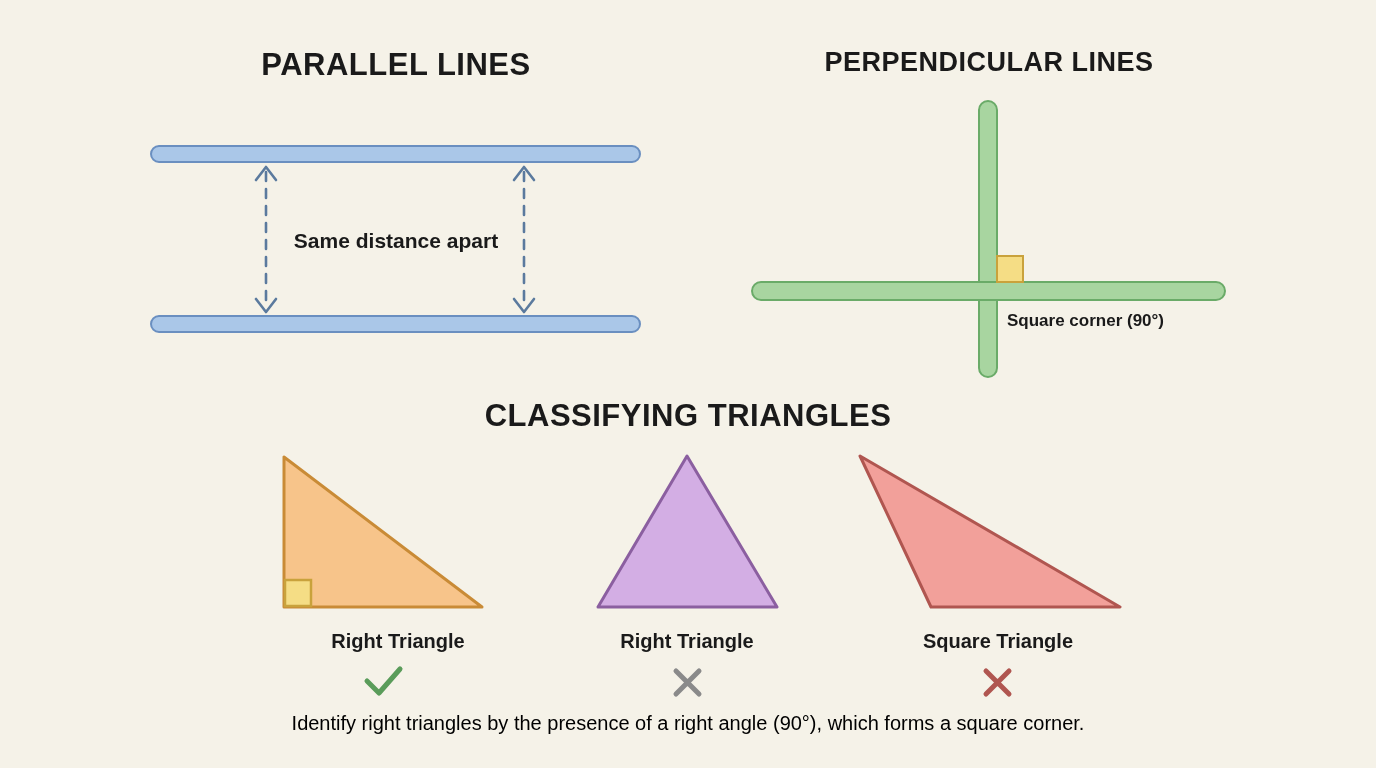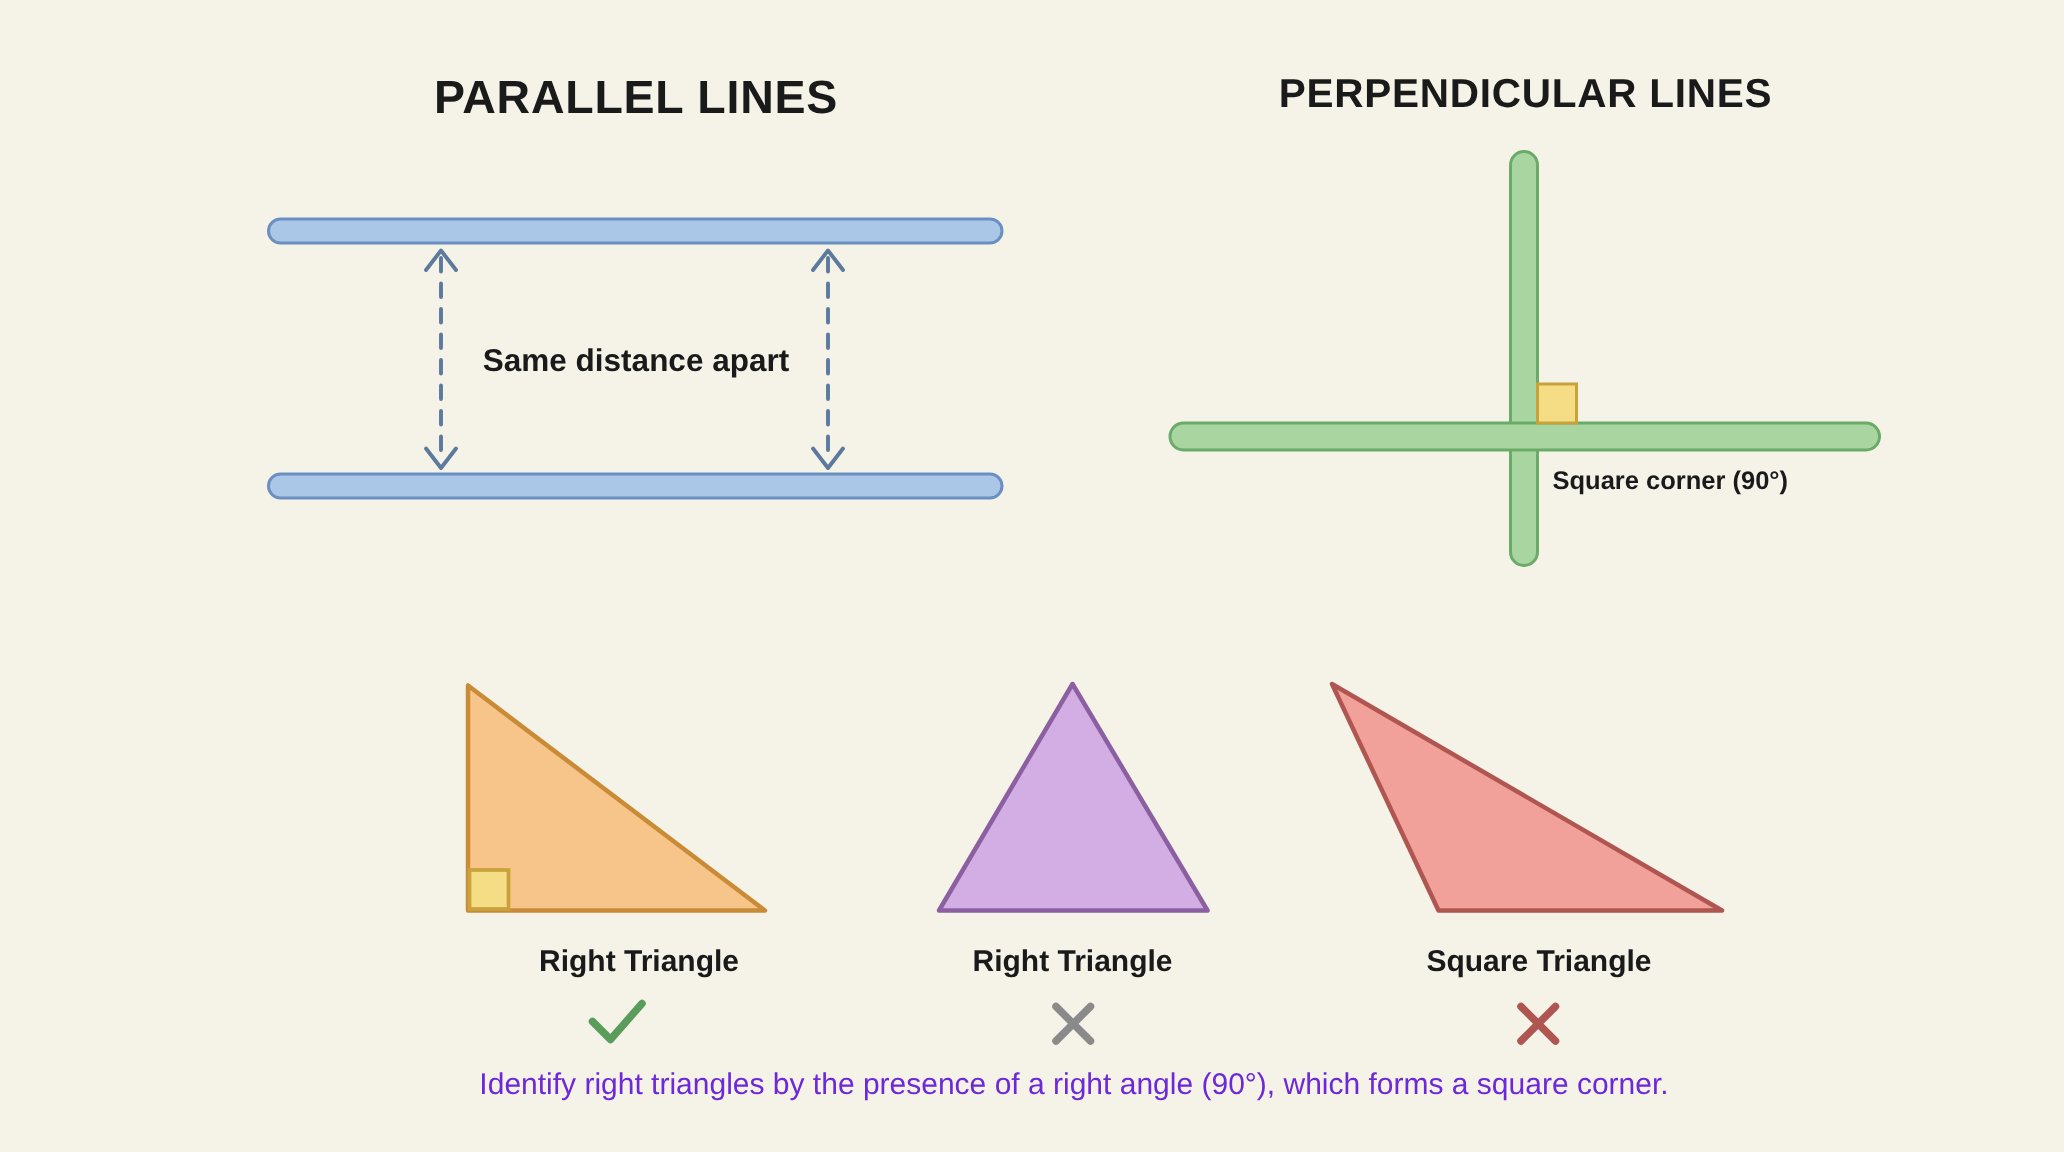--- a/index.html
+++ b/index.html
@@ -11,21 +11,20 @@
     height: 768px;
     background: #f5f2e8;
     font-family: "Liberation Sans", sans-serif;
     overflow: hidden;
     position: relative;
     -webkit-font-smoothing: antialiased;
   }
   .stage {
     position: absolute;
     inset: 0;
-    margin-left: 28px;
   }
   .section-title {
     position: absolute;
     font-weight: 700;
     color: #1a1a1a;
     letter-spacing: 0.5px;
     text-align: center;
     white-space: nowrap;
     transform: translateX(-50%);
   }
@@ -87,33 +86,34 @@
   #label-obtuse {
     left: 998px;
     top: 630px;
   }
   #bottom-caption {
     position: absolute;
     left: 688px;
     top: 712px;
     transform: translateX(-50%);
     font-size: 20px;
-    color: #6d28d9;
+    color: #000000;
     white-space: nowrap;
   }
 </style>
 </head>
 <body>
 
 <div class="stage">
 
   <div class="section-title" id="parallel-title">PARALLEL LINES</div>
 
   <div class="section-title" id="perpendicular-title">PERPENDICULAR LINES</div>
 
+  <div class="section-title" id="triangles-title">CLASSIFYING TRIANGLES</div>
 
   <svg class="svg-layer" viewBox="0 0 1376 768">
 
     <g>
       <rect x="151" y="146" width="489" height="16" rx="8" ry="8" fill="#aac7e8" stroke="#6a8fc0" stroke-width="2"></rect>
       <rect x="151" y="316" width="489" height="16" rx="8" ry="8" fill="#aac7e8" stroke="#6a8fc0" stroke-width="2"></rect>
 
       <g>
         <line x1="266" y1="172" x2="266" y2="306" stroke="#5b7a9e" stroke-width="2.6" stroke-dasharray="9 8" stroke-linecap="round"></line>
         <path d="M 256 180 L 266 167 L 276 180" fill="none" stroke="#5b7a9e" stroke-width="2.6" stroke-linecap="round" stroke-linejoin="round"></path>

